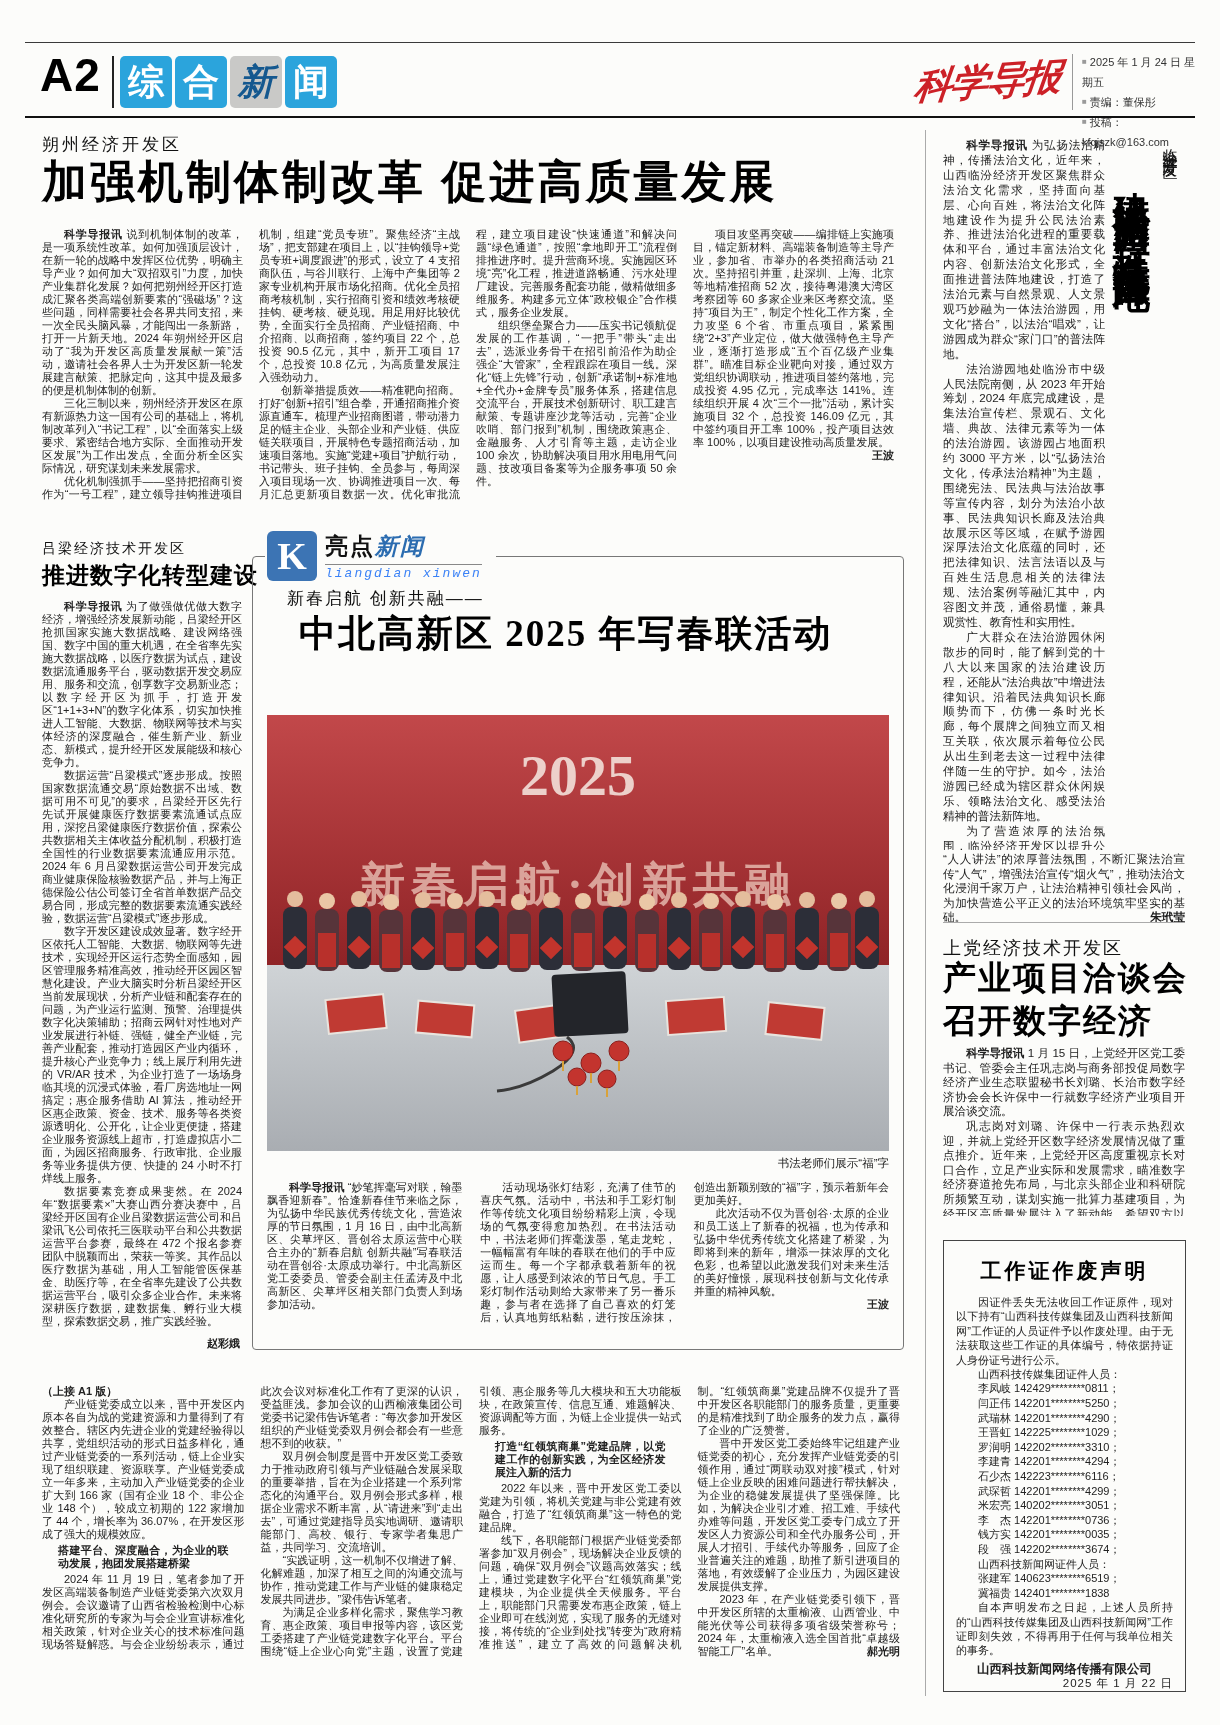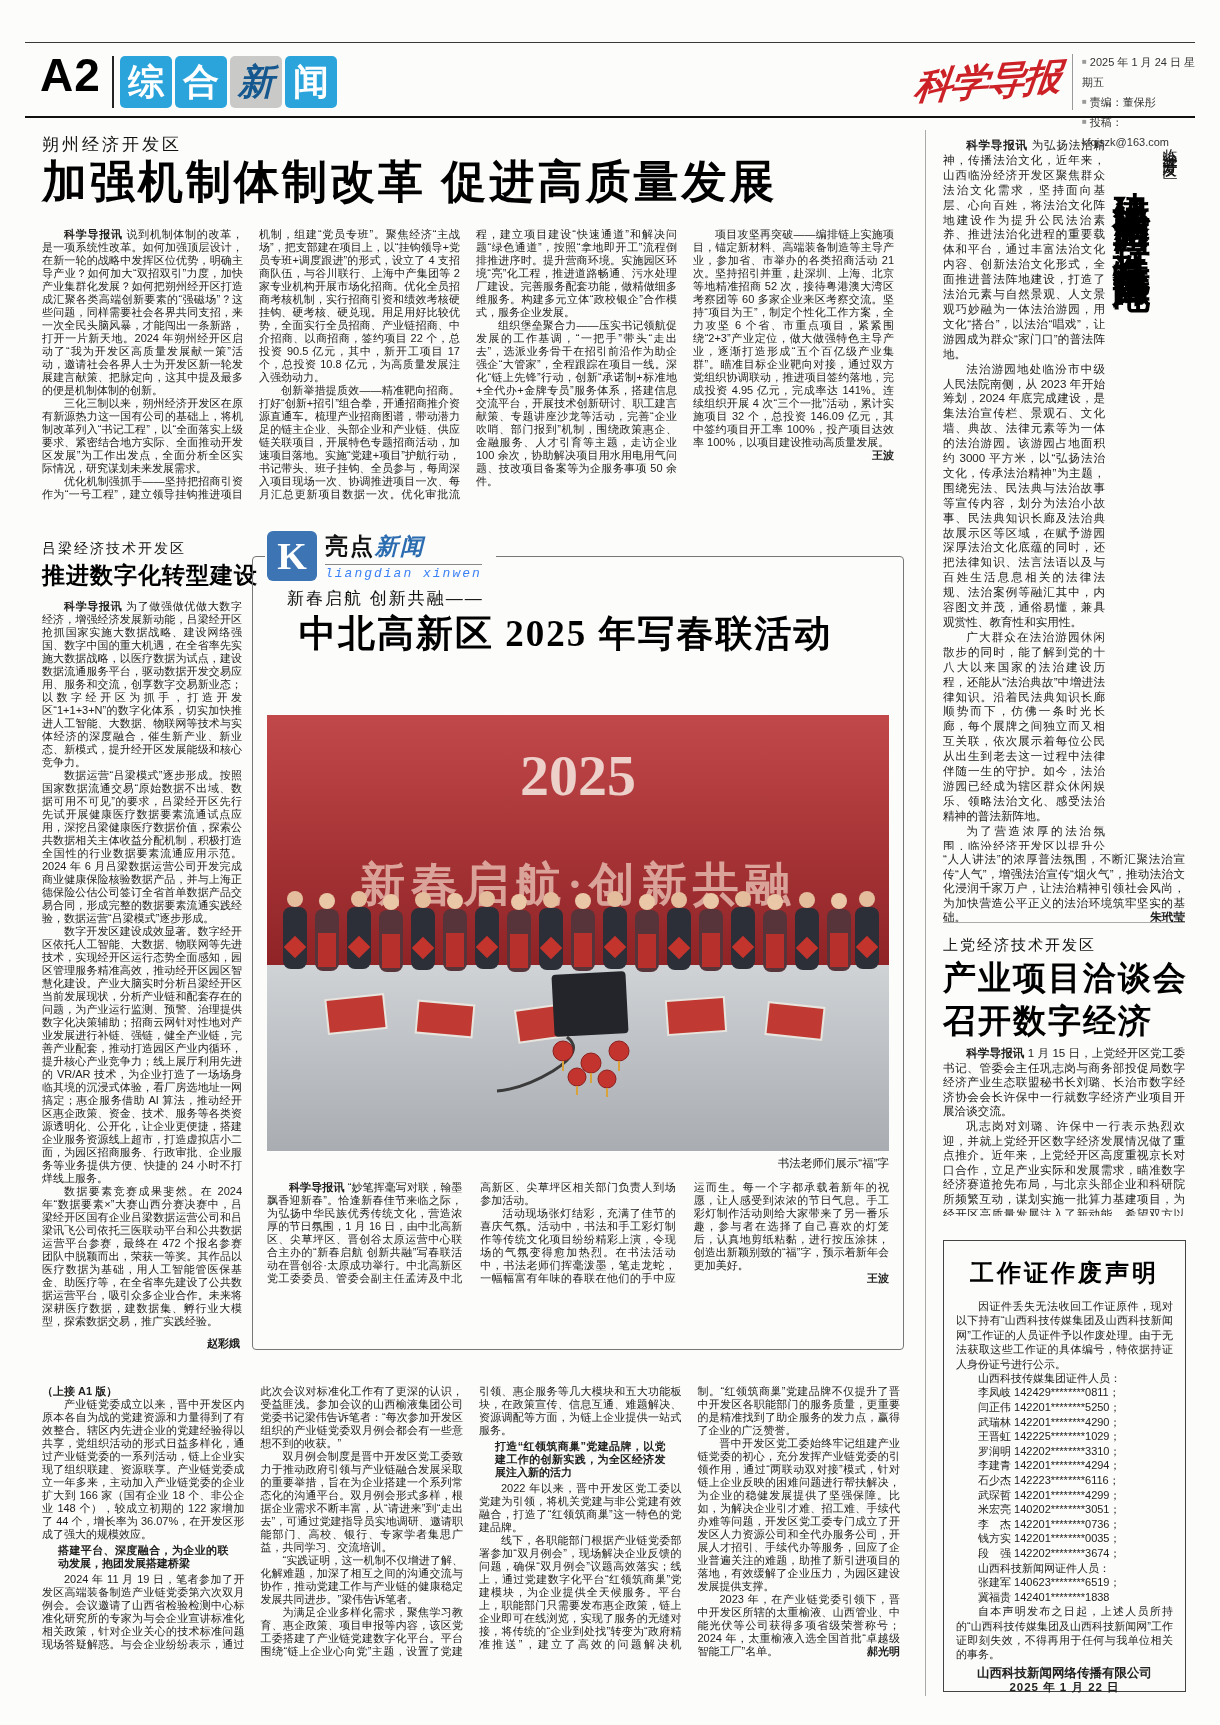--- a/index.html
+++ b/index.html
@@ -57,31 +57,31 @@
   .rail-rule{left:925px;top:130px;width:1px;height:1566px;background:#aaa;}
   .lf-body{left:943px;top:138px;width:162px;height:712px;overflow:hidden;font-size:11.6px;line-height:14.9px;}
   .lf-headline{left:1106px;top:162px;height:692px;writing-mode:vertical-rl;text-orientation:upright;
                font-size:37px;font-weight:900;color:#000;letter-spacing:4px;
                font-family:"Liberation Serif","DejaVu Serif",serif;}
   .lf-headline .part2{margin-top:24px;}
   .lf-kicker{left:1160px;top:136px;height:230px;writing-mode:vertical-rl;text-orientation:upright;
              font-size:15px;letter-spacing:3px;color:#111;}
   .lf-tail{left:943px;top:852px;width:242px;font-size:11.6px;line-height:14.6px;text-align:justify;}
   .sd-rule{left:943px;top:922px;width:242px;height:1px;background:#aaa;}
-  .sd-kicker{left:943px;top:936px;font-size:15px;letter-spacing:2px;}
+  .sd-kicker{left:943px;top:936px;font-size:18px;letter-spacing:2px;}
   .sd-headline{left:943px;top:956px;width:250px;font-size:33px;line-height:43px;font-weight:900;letter-spacing:2px;color:#000;}
   .sd-body{left:943px;top:1046px;width:242px;height:170px;overflow:hidden;font-size:11.6px;line-height:14.6px;}
   
   .notice{left:943px;top:1240px;width:243px;height:452px;border:1.2px solid #444;padding:10px 12px;box-sizing:border-box;}
-  .notice-title{text-align:center;font-size:24px;font-weight:bold;letter-spacing:3px;margin:6px 0 10px 0;color:#000;}
+  .notice-title{text-align:center;font-size:21px;font-weight:bold;letter-spacing:3px;margin:6px 0 10px 0;color:#000;}
   .notice p{margin:0;font-size:11px;line-height:14.4px;text-align:justify;text-indent:2em;color:#222;}
   .notice .entry{font-size:11px;line-height:14.6px;padding-left:22px;text-indent:0;text-align:left;}
   .notice .glabel{padding-left:22px;text-indent:0;text-align:left;}
   .notice .company{text-align:center;font-weight:bold;font-size:12.5px;text-indent:0;margin-top:4px;}
-  .notice .ndate{text-align:center;font-size:11.5px;text-indent:0;letter-spacing:1px;font-weight:bold;}
+  .notice .ndate{text-align:right;font-size:11.5px;text-indent:0;letter-spacing:1px;}
   
   .bt-body{left:42px;top:1385px;width:858px;height:318px;column-count:4;column-gap:16px;overflow:hidden;}
 </style>
 </head>
 <body>
 
 <div class="page">
 
   <div class="abs top-rule"></div>
   <div class="abs page-label">A2</div>
@@ -206,20 +206,21 @@
             <line x1="310" y1="371" x2="310" y2="380"></line>
           <line x1="340" y1="373" x2="340" y2="382"></line>
         </g>
       </g>
     </svg>
     <div class="hl-caption">书法老师们展示“福”字</div>
 
     <div class="hl-text body-text">
       <p><strong class="lead">科学导报讯</strong><span> “妙笔挥毫写对联，翰墨飘香迎新春”。恰逢新春佳节来临之际，为弘扬中华民族优秀传统文化，营造浓厚的节日氛围，1 月 16 日，由中北高新区、尖草坪区、晋创谷太原运营中心联合主办的“新春启航  创新共融”写春联活动在晋创谷·太原成功举行。中北高新区党工委委员、管委会副主任孟涛及中北高新区、尖草坪区相关部门负责人到场参加活动。</span></p>
       <p>活动现场张灯结彩，充满了佳节的喜庆气氛。活动中，书法和手工彩灯制作等传统文化项目纷纷精彩上演，令现场的气氛变得愈加热烈。在书法活动中，书法老师们挥毫泼墨，笔走龙蛇，一幅幅富有年味的春联在他们的手中应运而生。每一个字都承载着新年的祝愿，让人感受到浓浓的节日气息。手工彩灯制作活动则给大家带来了另一番乐趣，参与者在选择了自己喜欢的灯笼后，认真地剪纸粘黏，进行按压涂抹，创造出新颖别致的“福”字，预示着新年会更加美好。</p>
+      <p>此次活动不仅为晋创谷·太原的企业和员工送上了新春的祝福，也为传承和弘扬中华优秀传统文化搭建了桥梁，为即将到来的新年，增添一抹浓厚的文化色彩，也希望以此激发我们对未来生活的美好憧憬，展现科技创新与文化传承并重的精神风貌。</p>
       <p class="noind">
           <span class="sign">王波</span>
         </p>
     </div>
   </div>
 
   <div class="abs rail-rule"></div>
 
   <div class="abs lf-body body-text" style="font-size:11.6px;line-height:14.9px;">
     <p><strong class="lead">科学导报讯</strong><span> 为弘扬法治精神，传播法治文化，近年来，山西临汾经济开发区聚焦群众法治文化需求，坚持面向基层、心向百姓，将法治文化阵地建设作为提升公民法治素养、推进法治化进程的重要载体和平台，通过丰富法治文化内容、创新法治文化形式，全面推进普法阵地建设，打造了法治元素与自然景观、人文景观巧妙融为一体法治游园，用文化“搭台”，以法治“唱戏”，让游园成为群众“家门口”的普法阵地。</span></p>

